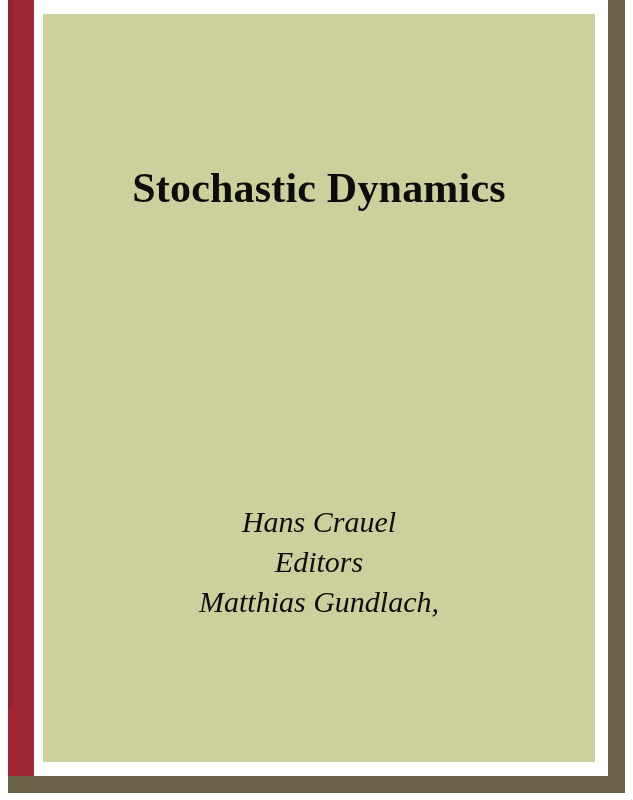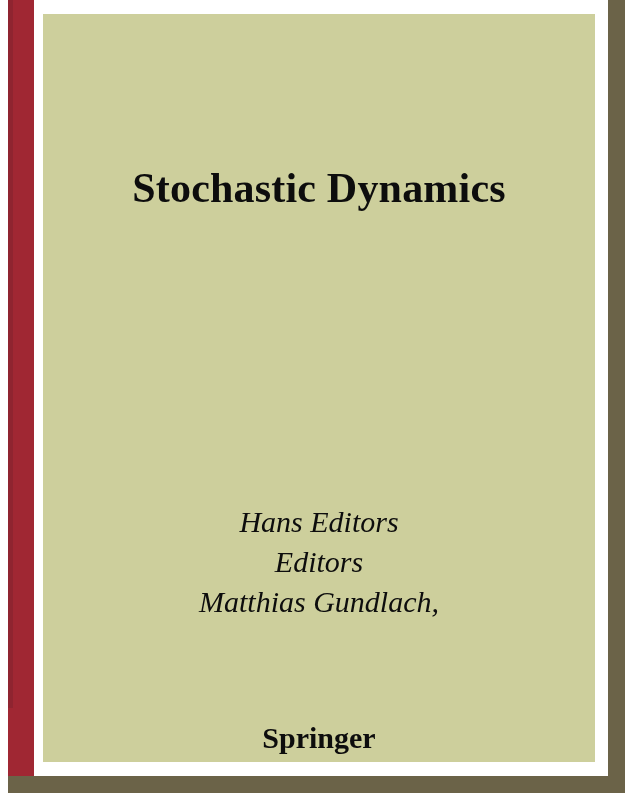--- a/index.html
+++ b/index.html
@@ -159,23 +159,22 @@
   <div class="spine"></div>
   <div class="spine-highlight"></div>
   <div class="spine-foot"></div>
 
   <div class="cover">
     <div class="cover-inner">
 
       <div class="title">Stochastic Dynamics</div>
 
       <div class="authors">
-        <span class="line">Hans Editors</span>
+        <span class="line">Hans Crauel</span>
         <span class="line">Editors</span>
         <span class="line">Matthias Gundlach,</span>
       </div>
 
-      <div class="publisher">Springer</div>
 
     </div>
   </div>
 
 </div>
 
 </body></html>

